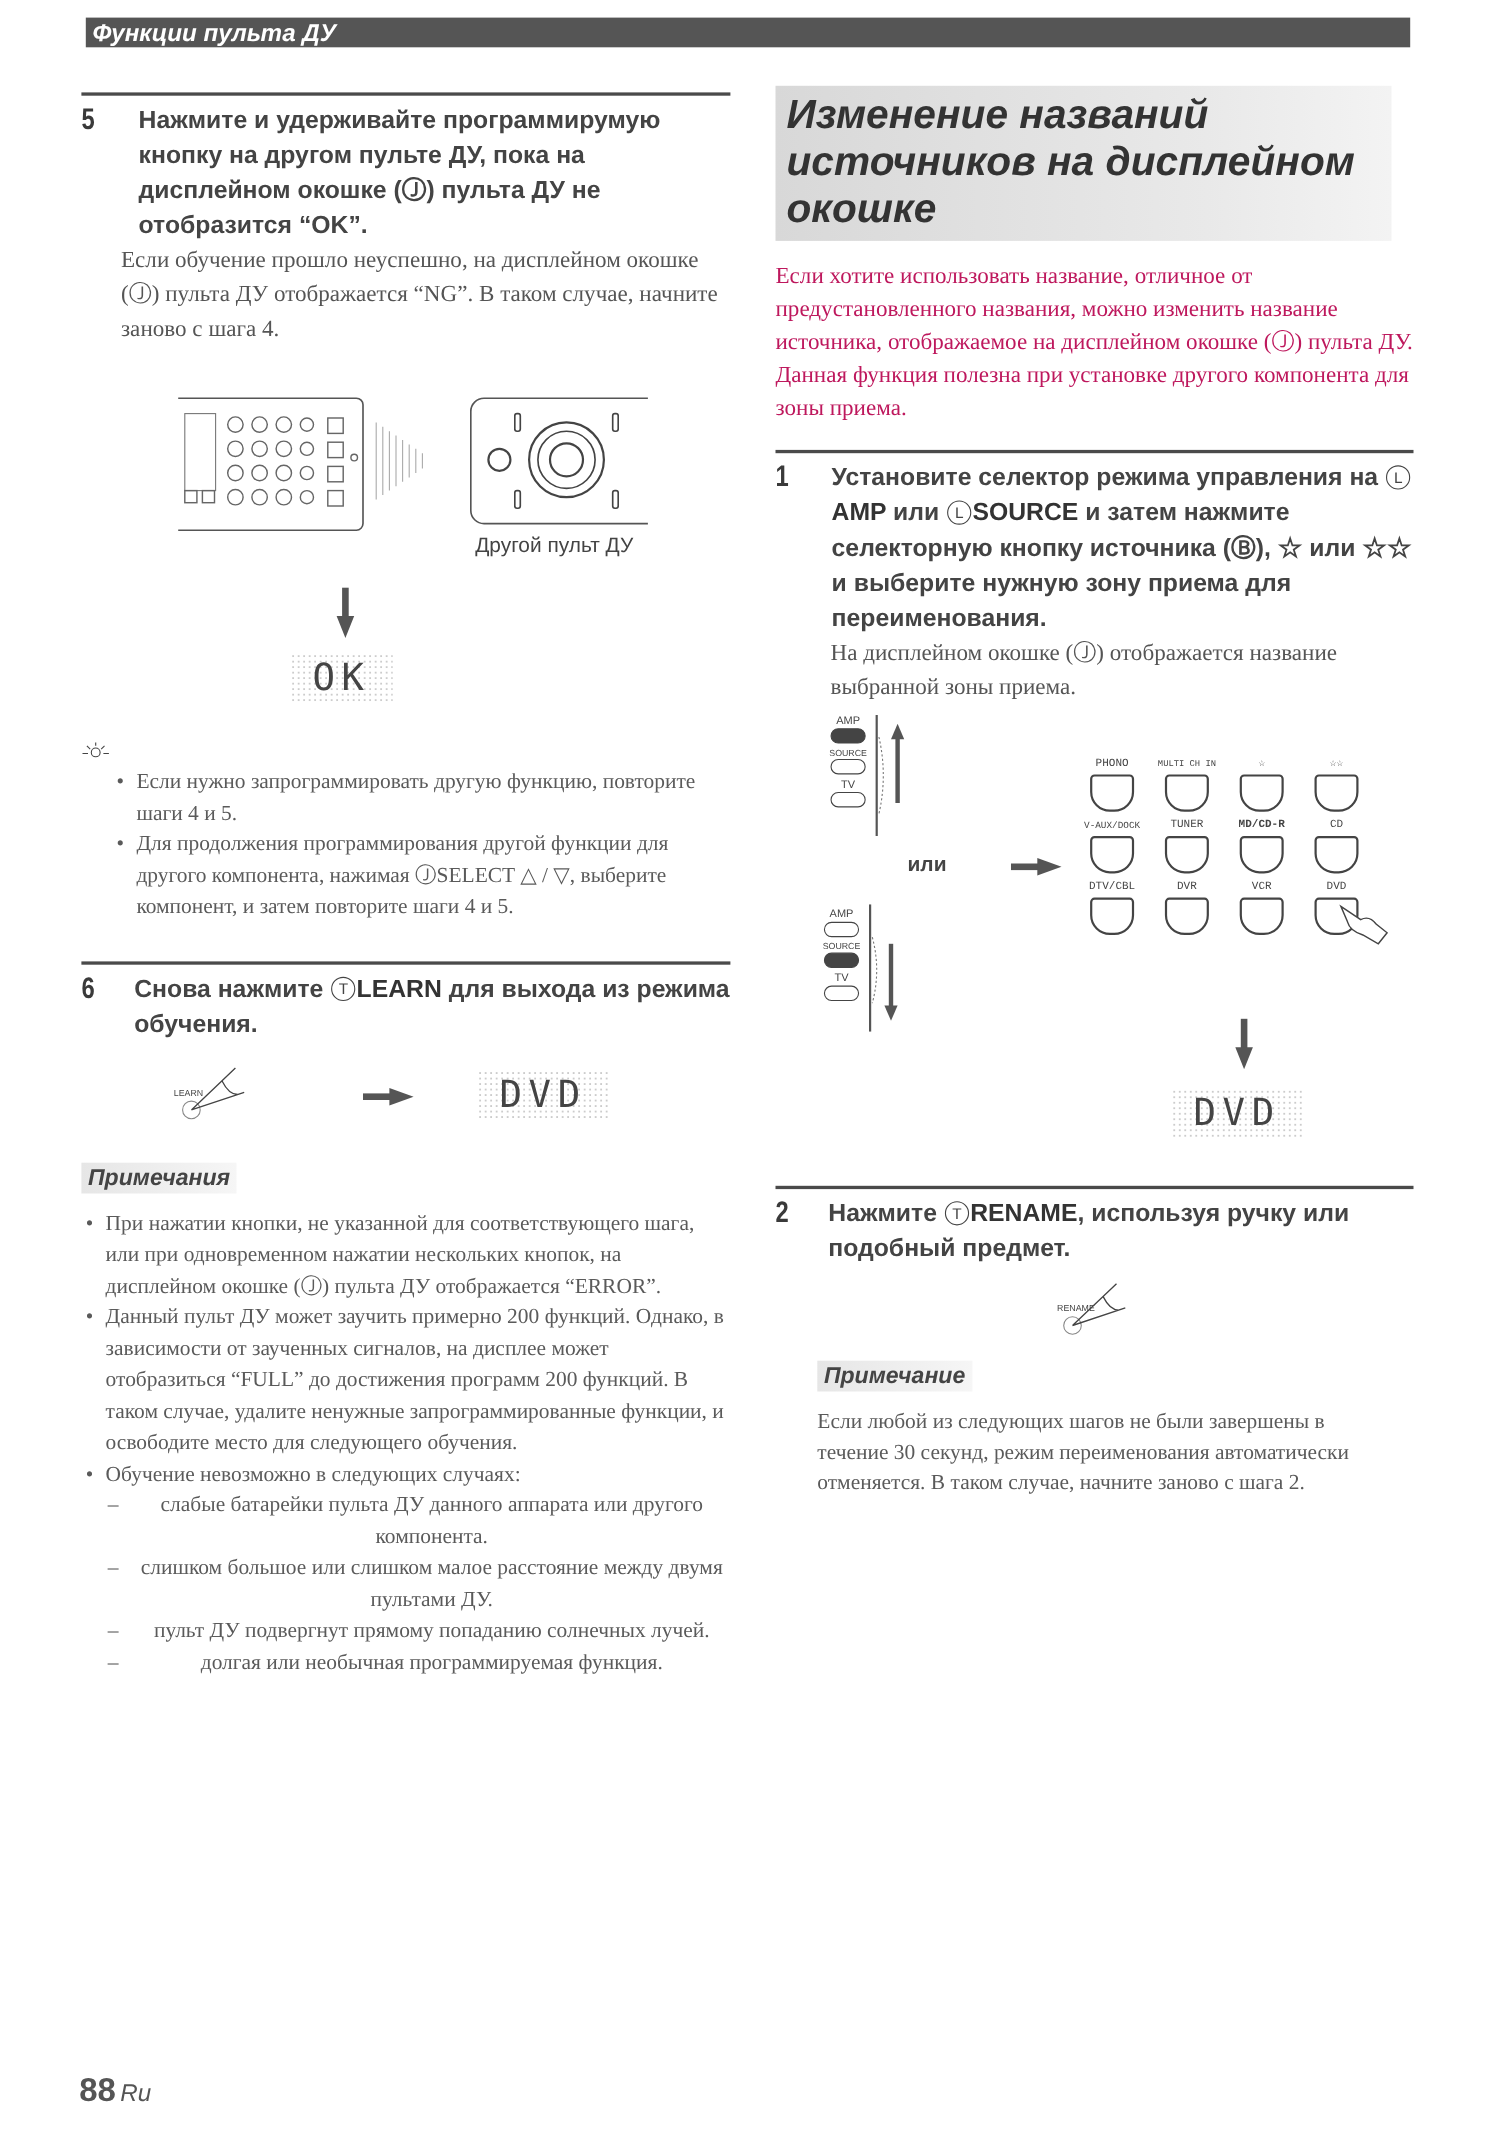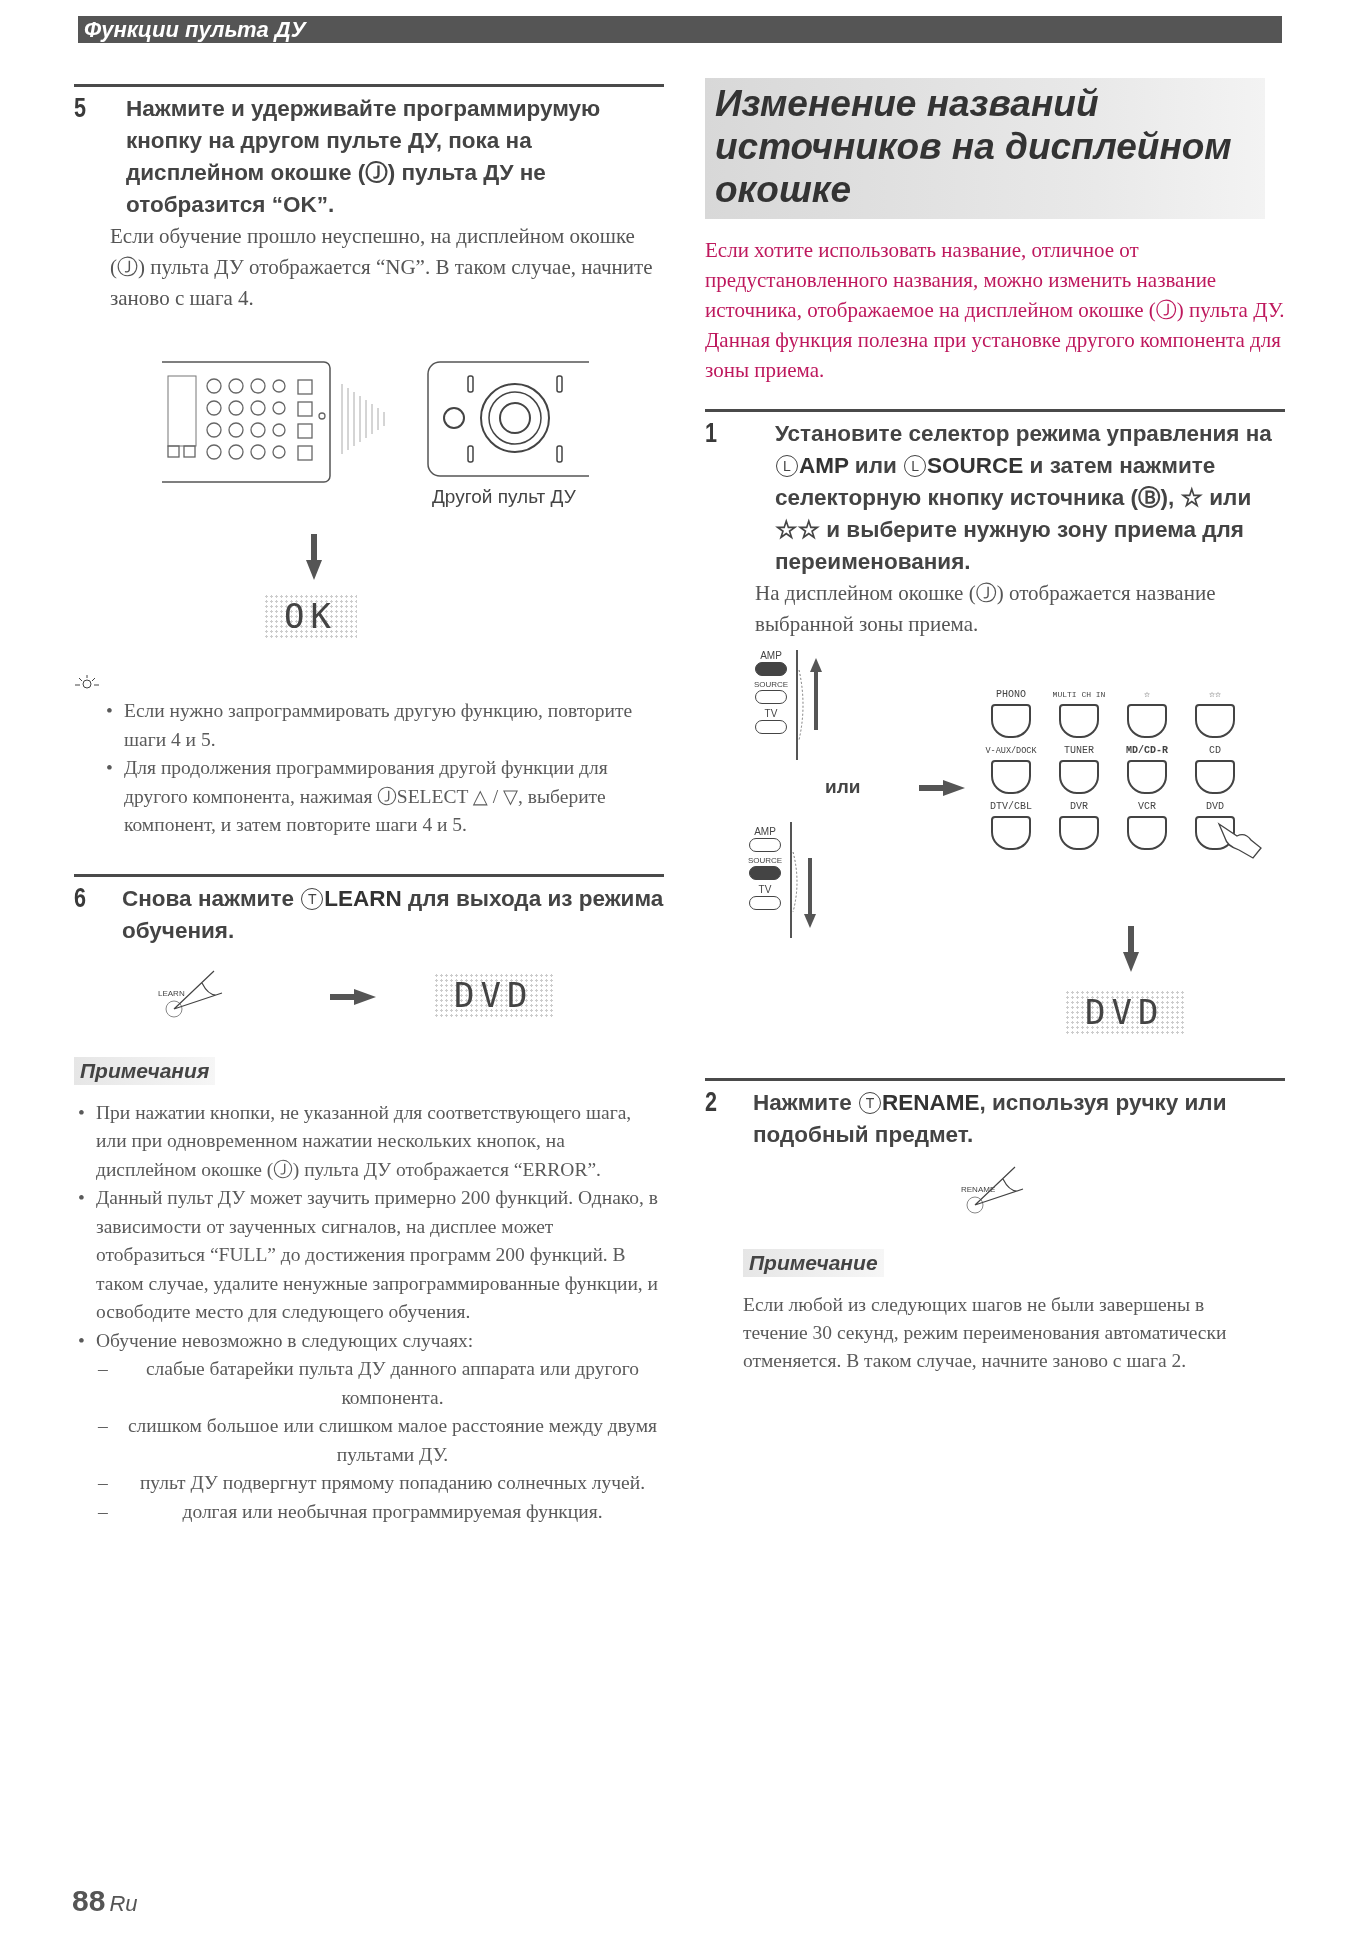--- a/index.html
+++ b/index.html
@@ -183,21 +183,21 @@
     </ul>
   </div>
 </div>
 
 <div class="col col-right">
   <div class="section-title" style="width:540px;">Изменение названий источников на дисплейном окошке</div>
   <div class="serif" style="margin-top:16px; font-size:21px; line-height:30px; color:#be185d;">Если хотите использовать название, отличное от предустановленного названия, можно изменить название источника, отображаемое на дисплейном окошке (Ⓙ) пульта ДУ. Данная функция полезна при установке другого компонента для зоны приема.</div>
 
   <div class="step" style="margin-top:24px;">
     <div class="step-num">1</div>
-    <div class="step-head" style="margin-left:70px;">
+    <div class="step-head" style="margin-left:51px;">
       <span>Установите селектор режима управления на </span><span class="circ">L</span><span class="key">AMP</span><span> или </span><span class="circ">L</span><span class="key">SOURCE</span><span> и затем нажмите селекторную кнопку источника (Ⓑ), ☆ или ☆☆ и выберите нужную зону приема для переименования.</span>
     </div>
     <div class="step-body" style="margin-left:50px;">На дисплейном окошке (Ⓙ) отображается название выбранной зоны приема.</div>
   </div>
 
   <div class="figure" style="height:400px; margin-top:10px;">
 
     <div class="selector" style="left:48px; top:0;">
       <div>AMP</div>
         <div class="pill on"></div>
@@ -301,21 +301,21 @@
   </div>
 
   <div class="figure" style="height:80px;">
     <svg width="120" height="70" viewBox="0 0 120 70" style="position:absolute; left:250px; top:6px;">
       <circle cx="20" cy="48" r="8" fill="none" stroke="#888"></circle>
       <path d="M20 48 L60 10 M20 48 L68 32 M48 22 Q54 34 62 34" fill="none" stroke="#444" stroke-width="1.2"></path>
     </svg>
     <div class="sans" style="position:absolute; left:256px; top:34px; font-size:8px; color:#444;">RENAME</div>
   </div>
 
-  <div style="margin-left:38px; margin-top:18px;">
+  <div style="margin-left:38px; margin-top:6px;">
     <div class="notes-title">Примечание</div>
     <div class="serif" style="margin-top:14px; font-size:19.5px; line-height:28px; color:#5a5a5a; width:500px;">Если любой из следующих шагов не были завершены в течение 30 секунд, режим переименования автоматически отменяется. В таком случае, начните заново с шага 2.</div>
   </div>
 </div>
 
 <div class="page-num">
   <span>88</span><span class="lang">Ru</span>
 </div>
 
 </body></html>

